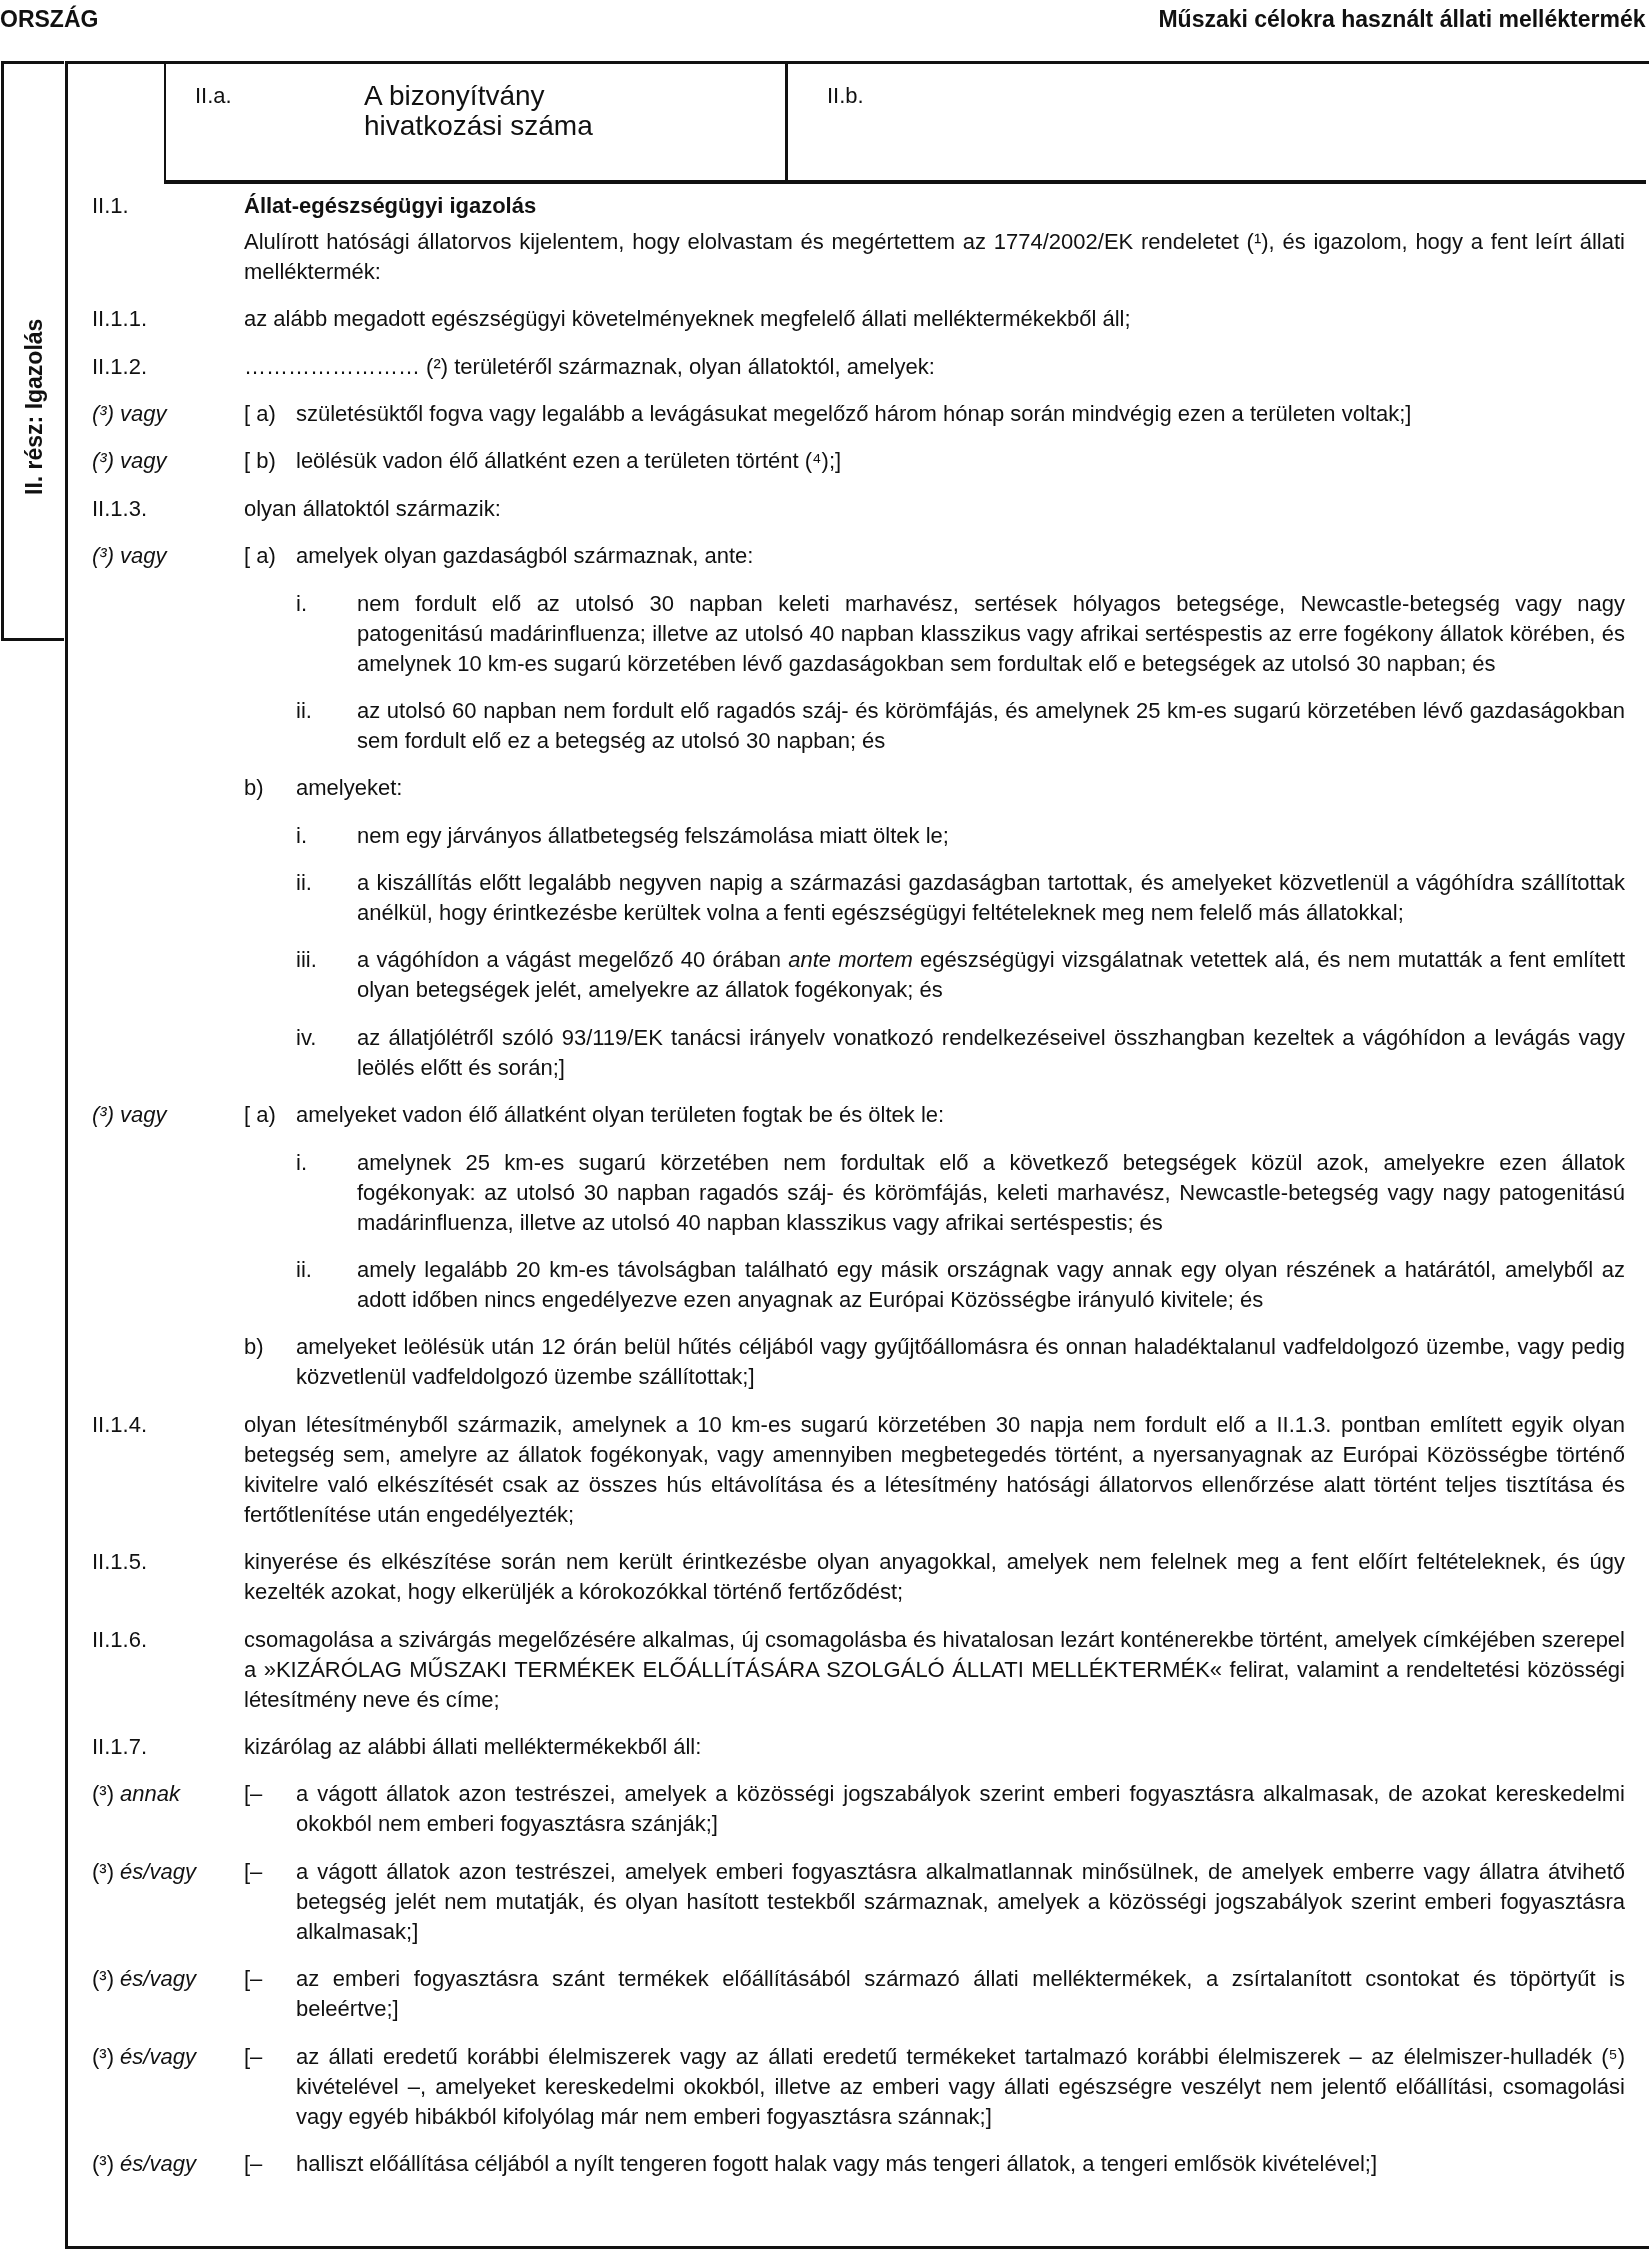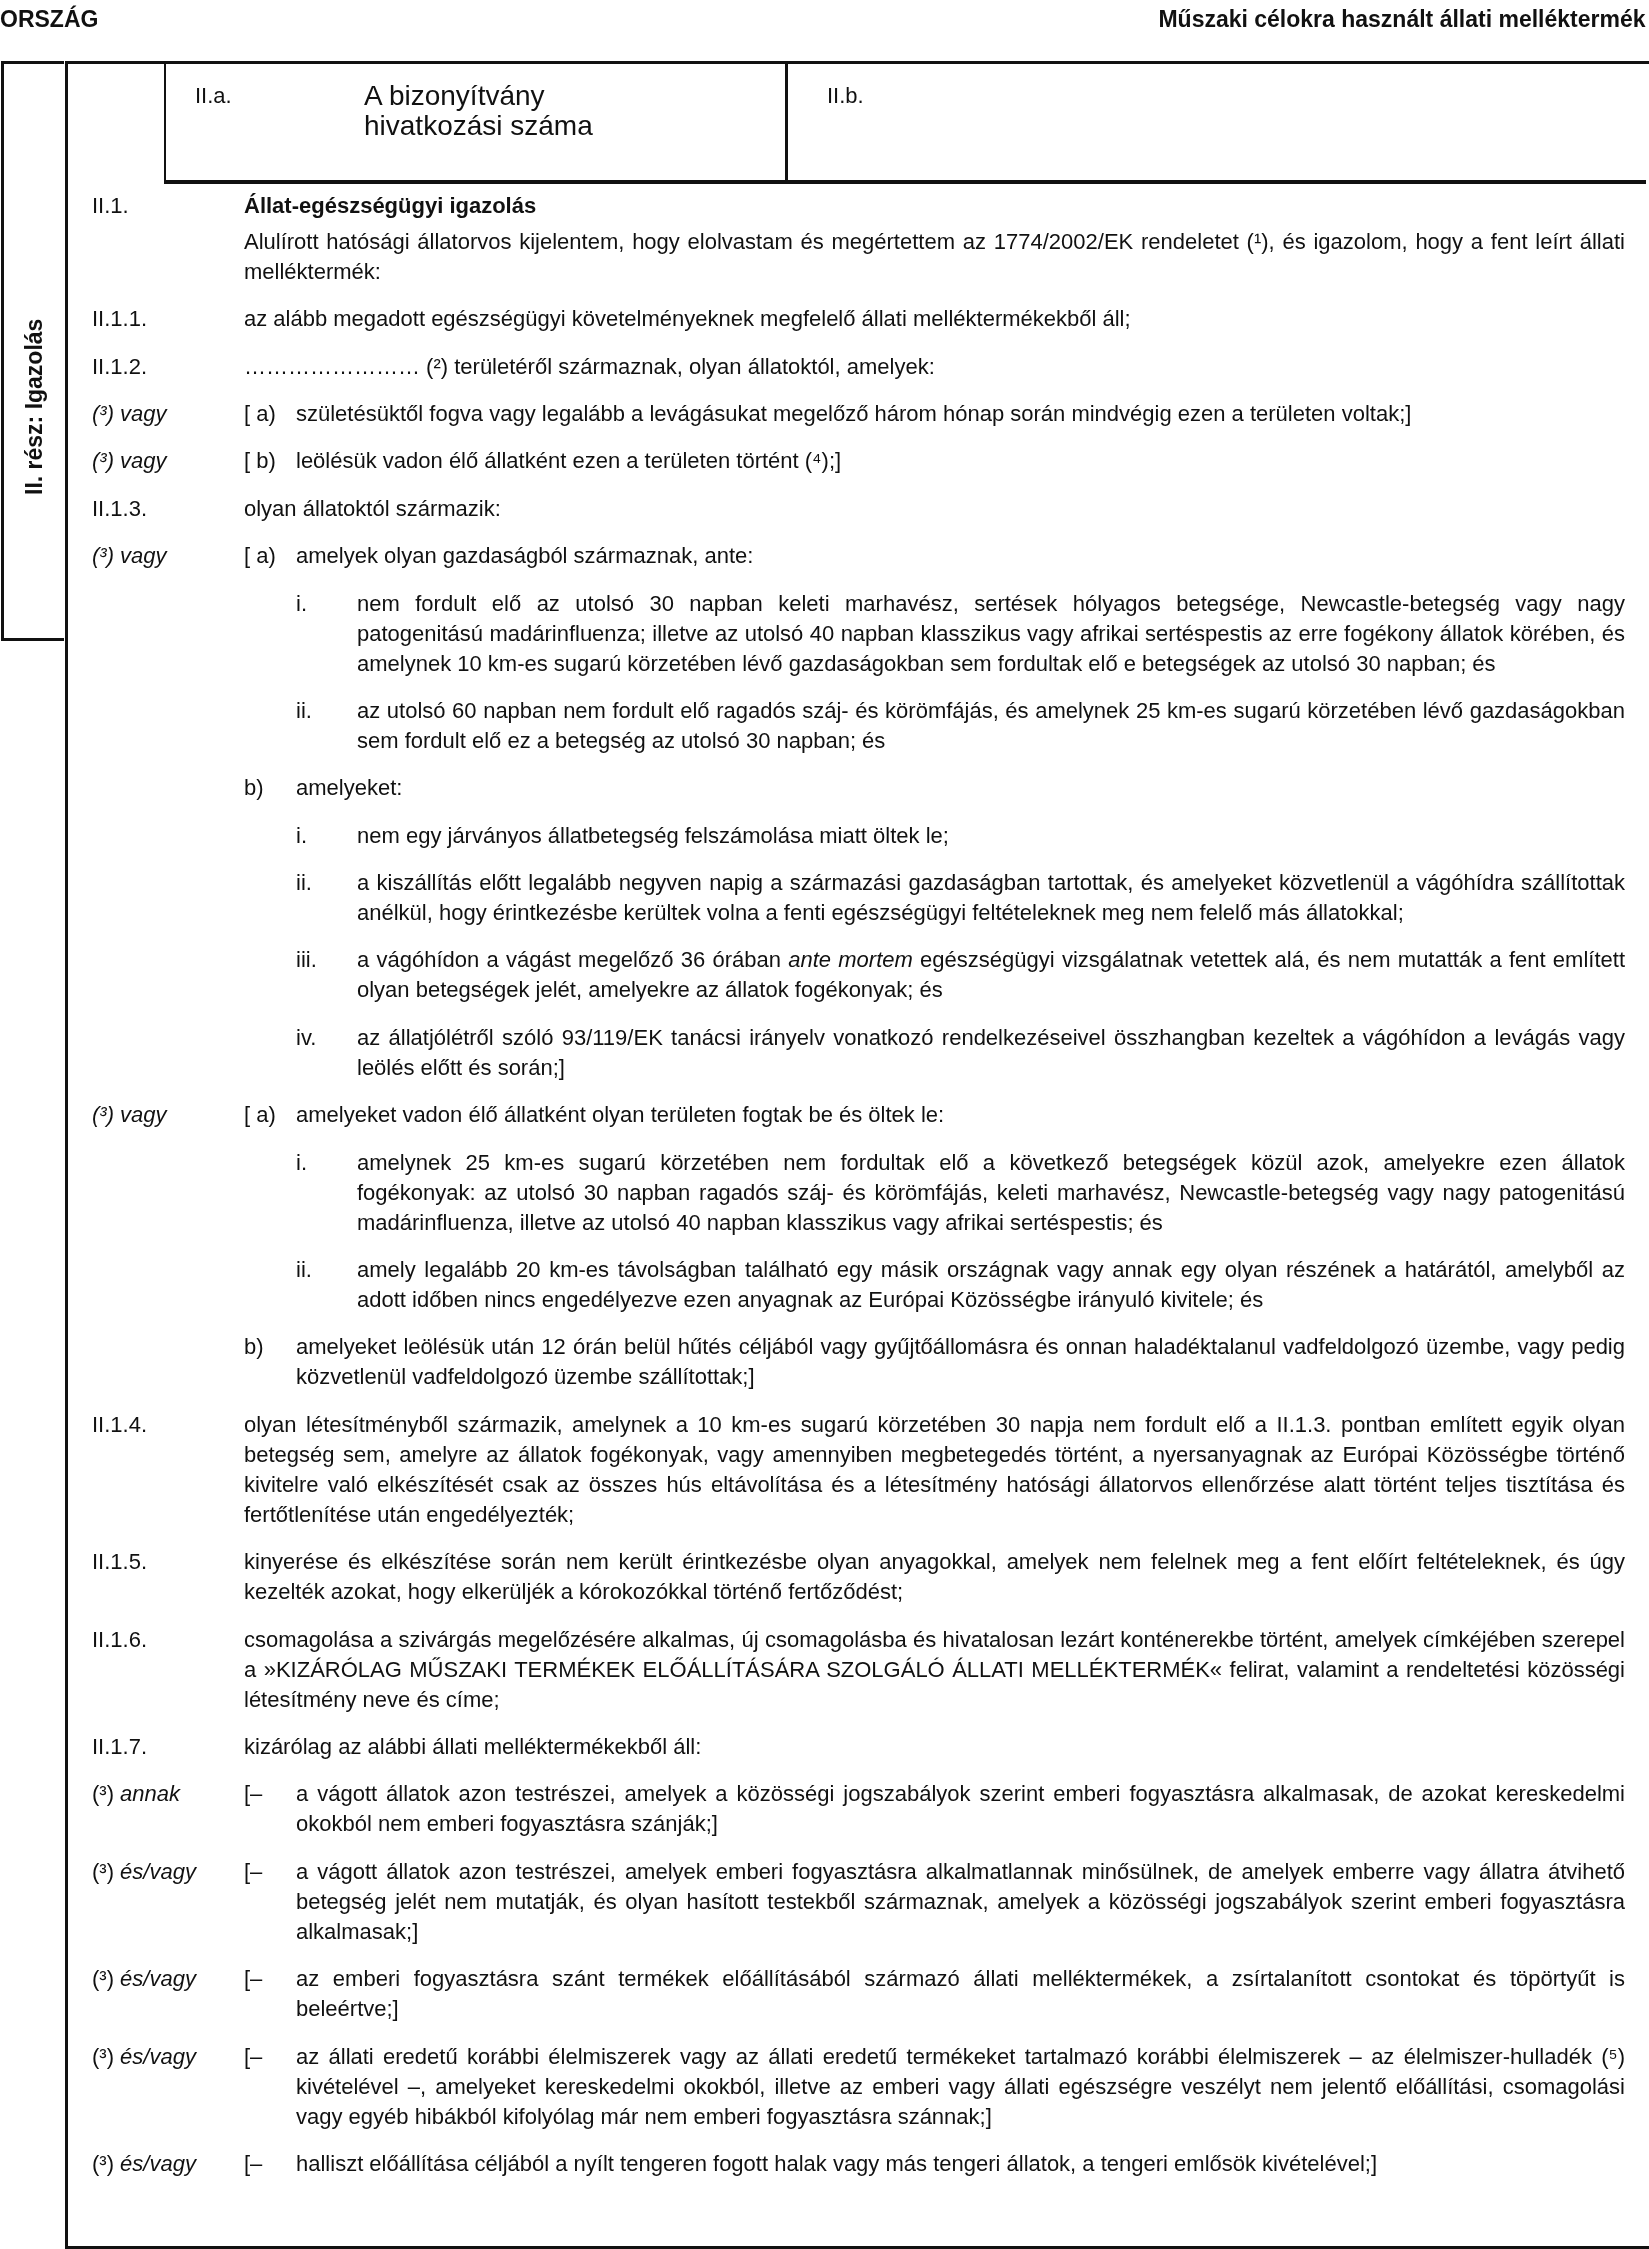--- a/index.html
+++ b/index.html
@@ -122,21 +122,21 @@
   <div class="roman">
     <div class="mk">i.</div>
     <div class="body">nem egy járványos állatbetegség felszámolása miatt öltek le;</div>
   </div>
   <div class="roman">
     <div class="mk">ii.</div>
     <div class="body">a kiszállítás előtt legalább negyven napig a származási gazdaságban tartottak, és amelyeket közvetlenül a vágóhídra szállítottak anélkül, hogy érintkezésbe kerültek volna a fenti egészségügyi feltételeknek meg nem felelő más állatokkal;</div>
   </div>
   <div class="roman">
     <div class="mk">iii.</div>
-    <div class="body"><span>a vágóhídon a vágást megelőző 36 órában </span><i>ante mortem</i><span> egészségügyi vizsgálatnak vetettek alá, és nem mutatták a fent említett olyan betegségek jelét, amelyekre az állatok fogékonyak; és</span></div>
+    <div class="body"><span>a vágóhídon a vágást megelőző 40 órában </span><i>ante mortem</i><span> egészségügyi vizsgálatnak vetettek alá, és nem mutatták a fent említett olyan betegségek jelét, amelyekre az állatok fogékonyak; és</span></div>
   </div>
   <div class="roman">
     <div class="mk">iv.</div>
     <div class="body">az állatjólétről szóló 93/119/EK tanácsi irányelv vonatkozó rendelkezéseivel összhangban kezeltek a vágóhídon a levágás vagy leölés előtt és során;]</div>
   </div>
 
   <div class="opt">
     <div class="lab"><i>(³) vagy</i></div>
     <div class="br">[ a)</div>
     <div class="body">amelyeket vadon élő állatként olyan területen fogtak be és öltek le:</div>

